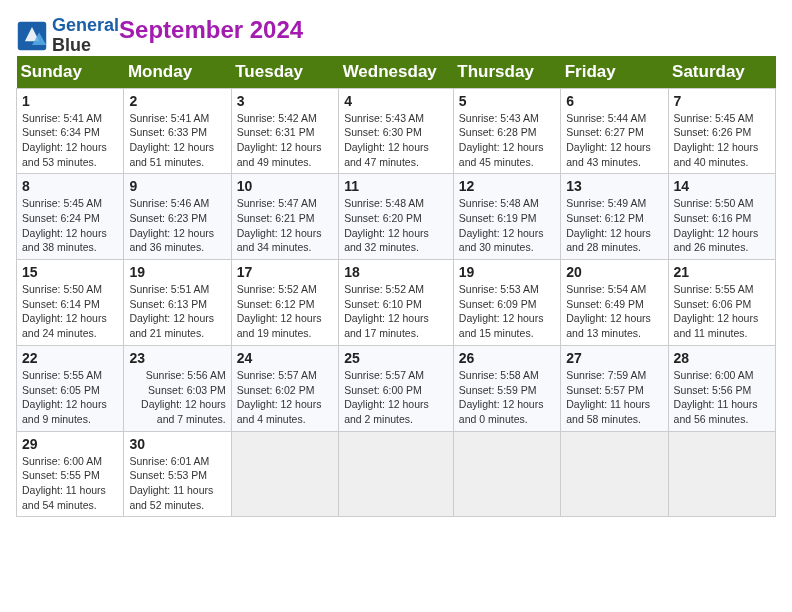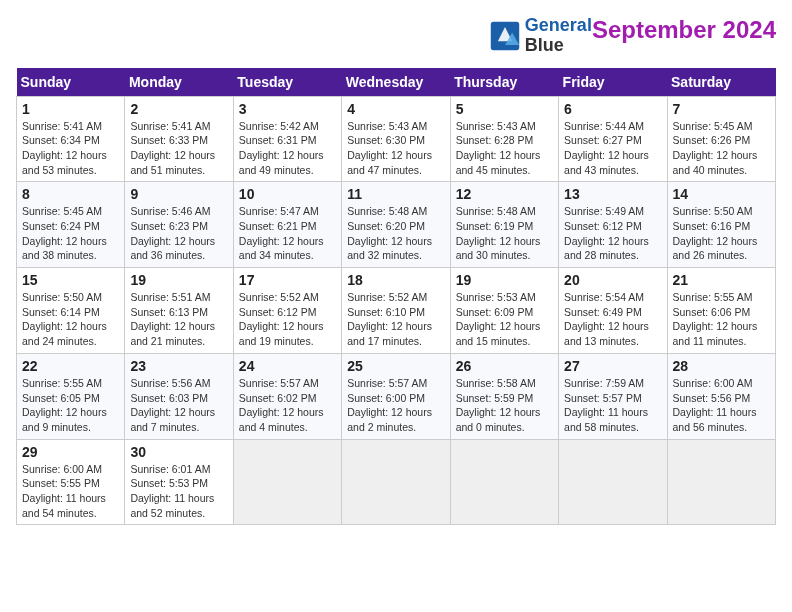--- a/index.html
+++ b/index.html
@@ -5,23 +5,22 @@
     * { margin: 0; padding: 0; box-sizing: border-box; }
     body {
       font-family: Arial, sans-serif;
       background: #fff;
       width: 792px;
       min-height: 612px;
       padding: 16px;
     }
     .header-area {
       display: flex;
-      justify-content: flex-end;
+      justify-content: flex-start;
       align-items: flex-start;
-      margin-bottom: 12px;
     }
     .logo {
       display: flex;
       align-items: center;
       gap: 4px;
     }
     .logo-text {
       font-size: 18px;
       font-weight: bold;
       color: #333;
@@ -45,25 +44,25 @@
     .subtitle {
       font-size: 15px;
       color: #555;
     }
     table {
       width: 100%;
       border-collapse: collapse;
       font-size: 11px;
     }
     th {
-      background-color: #4c1d95;
+      background-color: #4d7c0f;
       color: #fff;
       padding: 6px 4px;
       text-align: left;
-      font-size: 14px;
+      font-size: 17px;
       font-weight: bold;
     }
     td {
       border: 1px solid #ccc;
       padding: 4px 5px;
       vertical-align: top;
       background: #fff;
       min-height: 70px;
     }
     tr:nth-child(even) td {
@@ -277,21 +276,21 @@
       <tr>
         <td>
           <span class="day-num">22</span>
           <div class="cell-text" style="white-space: pre-line;">Sunrise: 5:55 AM
 Sunset: 6:05 PM
 Daylight: 12 hours
 and 9 minutes.</div>
         </td>
         <td>
           <span class="day-num">23</span>
-          <div class="cell-text" style="white-space: pre-line;">Sunrise: 5:56 AM
+          <div class="cell-text" style="white-space: pre-line; text-align: right;">Sunrise: 5:56 AM
 Sunset: 6:03 PM
 Daylight: 12 hours
 and 7 minutes.</div>
         </td>
         <td>
           <span class="day-num">24</span>
           <div class="cell-text" style="white-space: pre-line;">Sunrise: 5:57 AM
 Sunset: 6:02 PM
 Daylight: 12 hours
 and 4 minutes.</div>

